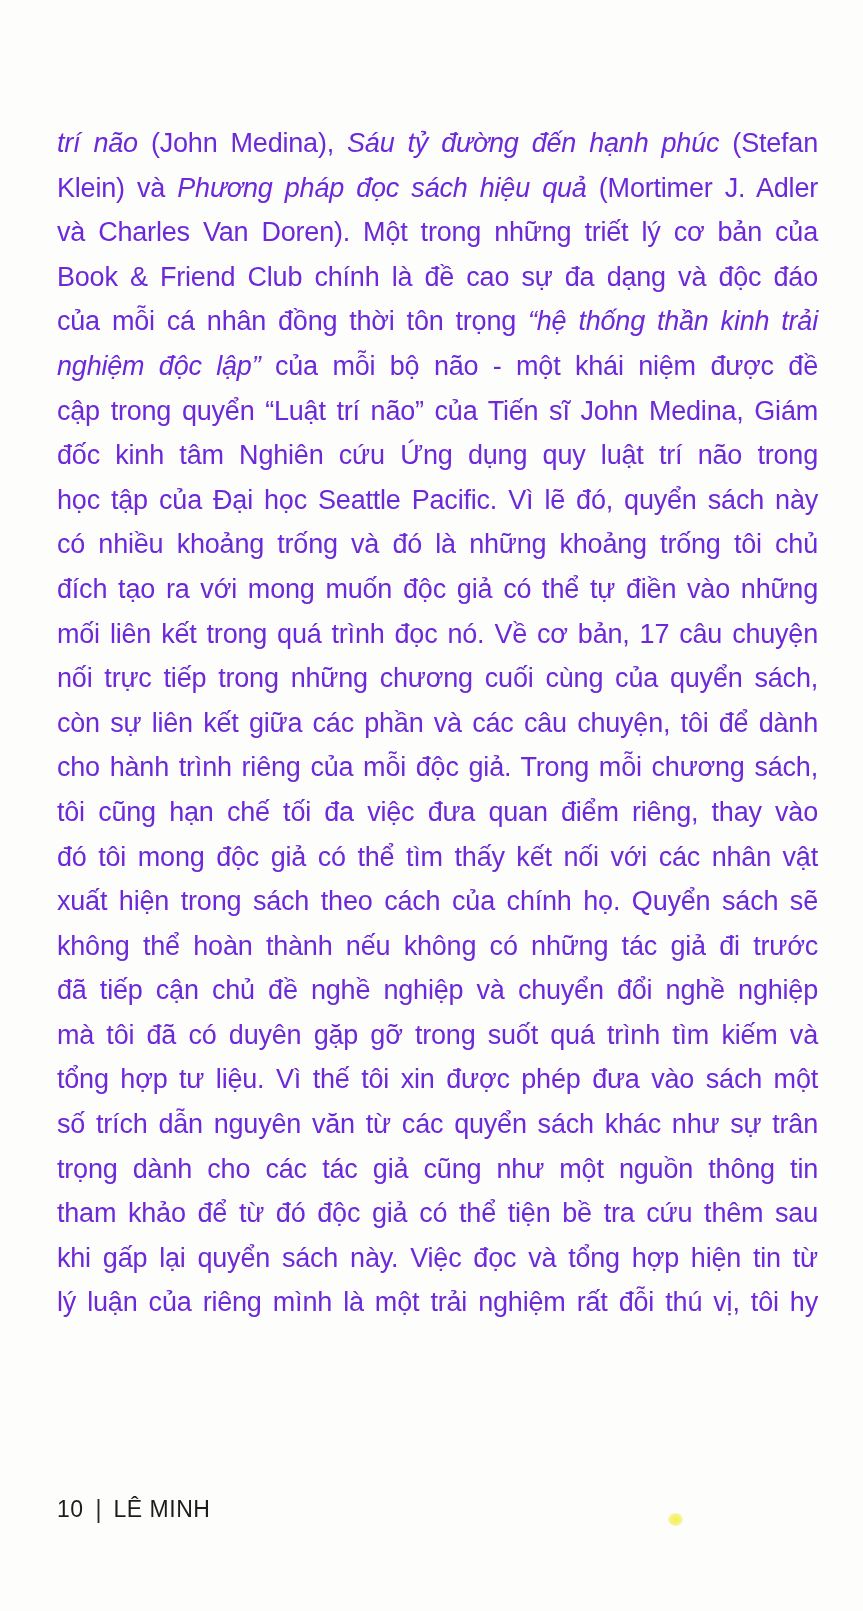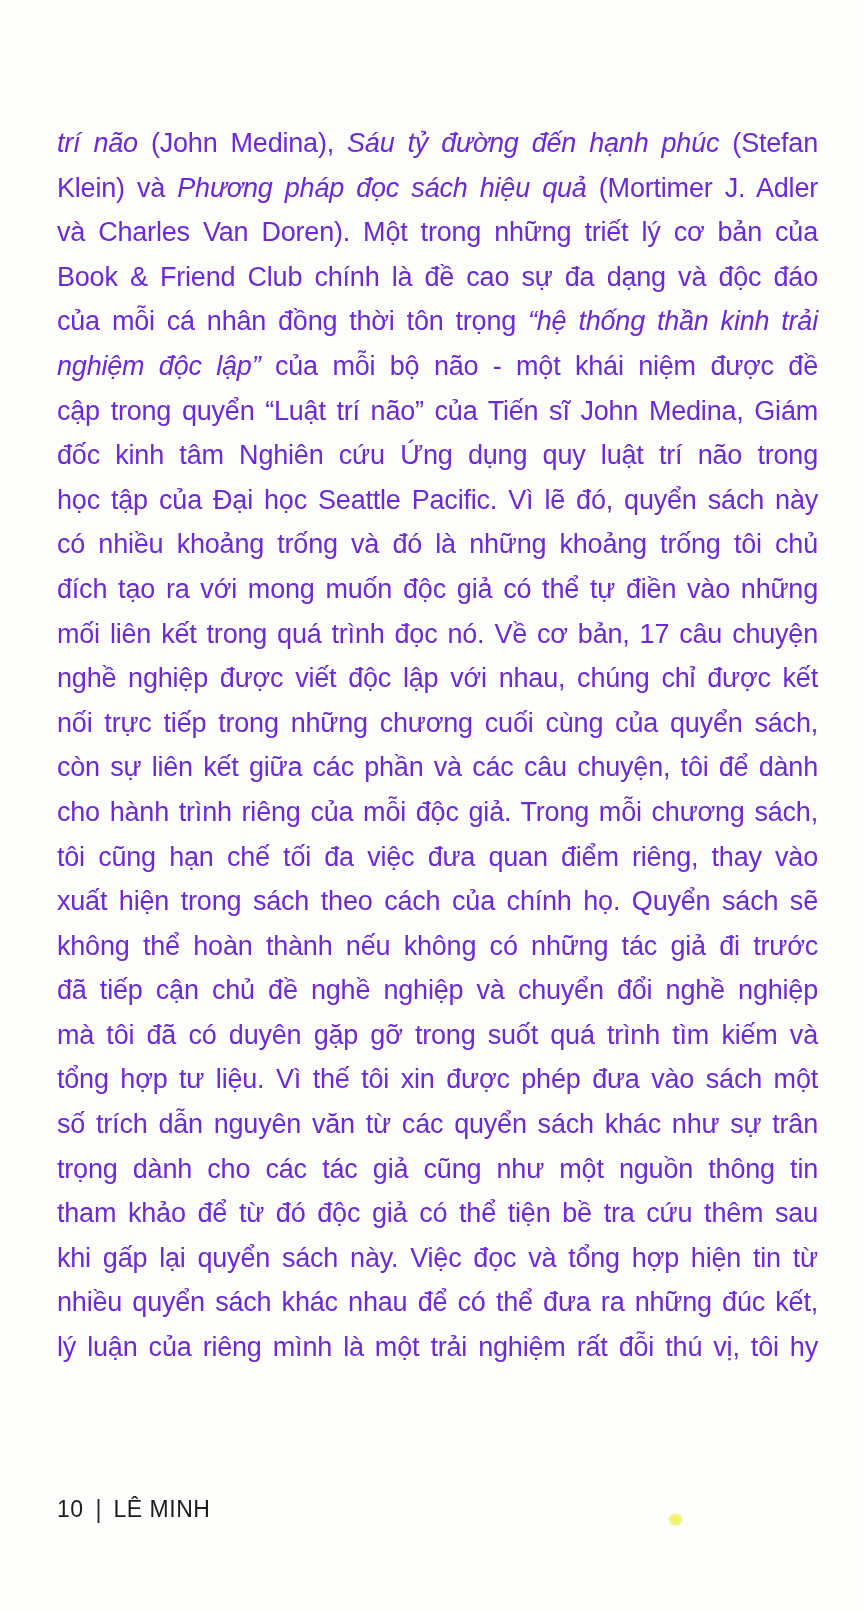--- a/index.html
+++ b/index.html
@@ -79,35 +79,34 @@
       <div class="line"><span>và Charles Van Doren). Một trong những triết lý cơ bản của</span></div>
       <div class="line"><span>Book &amp; Friend Club chính là đề cao sự đa dạng và độc đáo</span></div>
       <div class="line"><span>của mỗi cá nhân đồng thời tôn trọng </span><span class="it">“hệ thống thần kinh trải</span></div>
       <div class="line"><span class="it">nghiệm độc lập”</span><span> của mỗi bộ não - một khái niệm được đề</span></div>
       <div class="line"><span>cập trong quyển “Luật trí não” của Tiến sĩ John Medina, Giám</span></div>
       <div class="line"><span>đốc kinh tâm Nghiên cứu Ứng dụng quy luật trí não trong</span></div>
       <div class="line"><span>học tập của Đại học Seattle Pacific. Vì lẽ đó, quyển sách này</span></div>
       <div class="line"><span>có nhiều khoảng trống và đó là những khoảng trống tôi chủ</span></div>
       <div class="line"><span>đích tạo ra với mong muốn độc giả có thể tự điền vào những</span></div>
       <div class="line"><span>mối liên kết trong quá trình đọc nó. Về cơ bản, 17 câu chuyện</span></div>
-      <div class="line"><span>nghề nghiệp được viết độc lập với nhau, chúng chỉ được kết</span></div>
       <div class="line"><span>nối trực tiếp trong những chương cuối cùng của quyển sách,</span></div>
       <div class="line"><span>còn sự liên kết giữa các phần và các câu chuyện, tôi để dành</span></div>
       <div class="line"><span>cho hành trình riêng của mỗi độc giả. Trong mỗi chương sách,</span></div>
       <div class="line"><span>tôi cũng hạn chế tối đa việc đưa quan điểm riêng, thay vào</span></div>
+      <div class="line"><span>đó tôi mong độc giả có thể tìm thấy kết nối với các nhân vật</span></div>
       <div class="line"><span>xuất hiện trong sách theo cách của chính họ. Quyển sách sẽ</span></div>
       <div class="line"><span>không thể hoàn thành nếu không có những tác giả đi trước</span></div>
       <div class="line"><span>đã tiếp cận chủ đề nghề nghiệp và chuyển đổi nghề nghiệp</span></div>
       <div class="line"><span>mà tôi đã có duyên gặp gỡ trong suốt quá trình tìm kiếm và</span></div>
       <div class="line"><span>tổng hợp tư liệu. Vì thế tôi xin được phép đưa vào sách một</span></div>
       <div class="line"><span>số trích dẫn nguyên văn từ các quyển sách khác như sự trân</span></div>
       <div class="line"><span>trọng dành cho các tác giả cũng như một nguồn thông tin</span></div>
       <div class="line"><span>tham khảo để từ đó độc giả có thể tiện bề tra cứu thêm sau</span></div>
       <div class="line"><span>khi gấp lại quyển sách này. Việc đọc và tổng hợp hiện tin từ</span></div>
-      <div class="line"><span>nhiều quyển sách khác nhau để có thể đưa ra những đúc kết,</span></div>
       <div class="line"><span>lý luận của riêng mình là một trải nghiệm rất đỗi thú vị, tôi hy</span></div>
     </div>
 
   <div class="footer">
     <span class="page-number">10</span>
     <span class="divider">|</span>
     <span class="author">LÊ MINH</span>
   </div>
 
   <div class="page-mark"></div>

